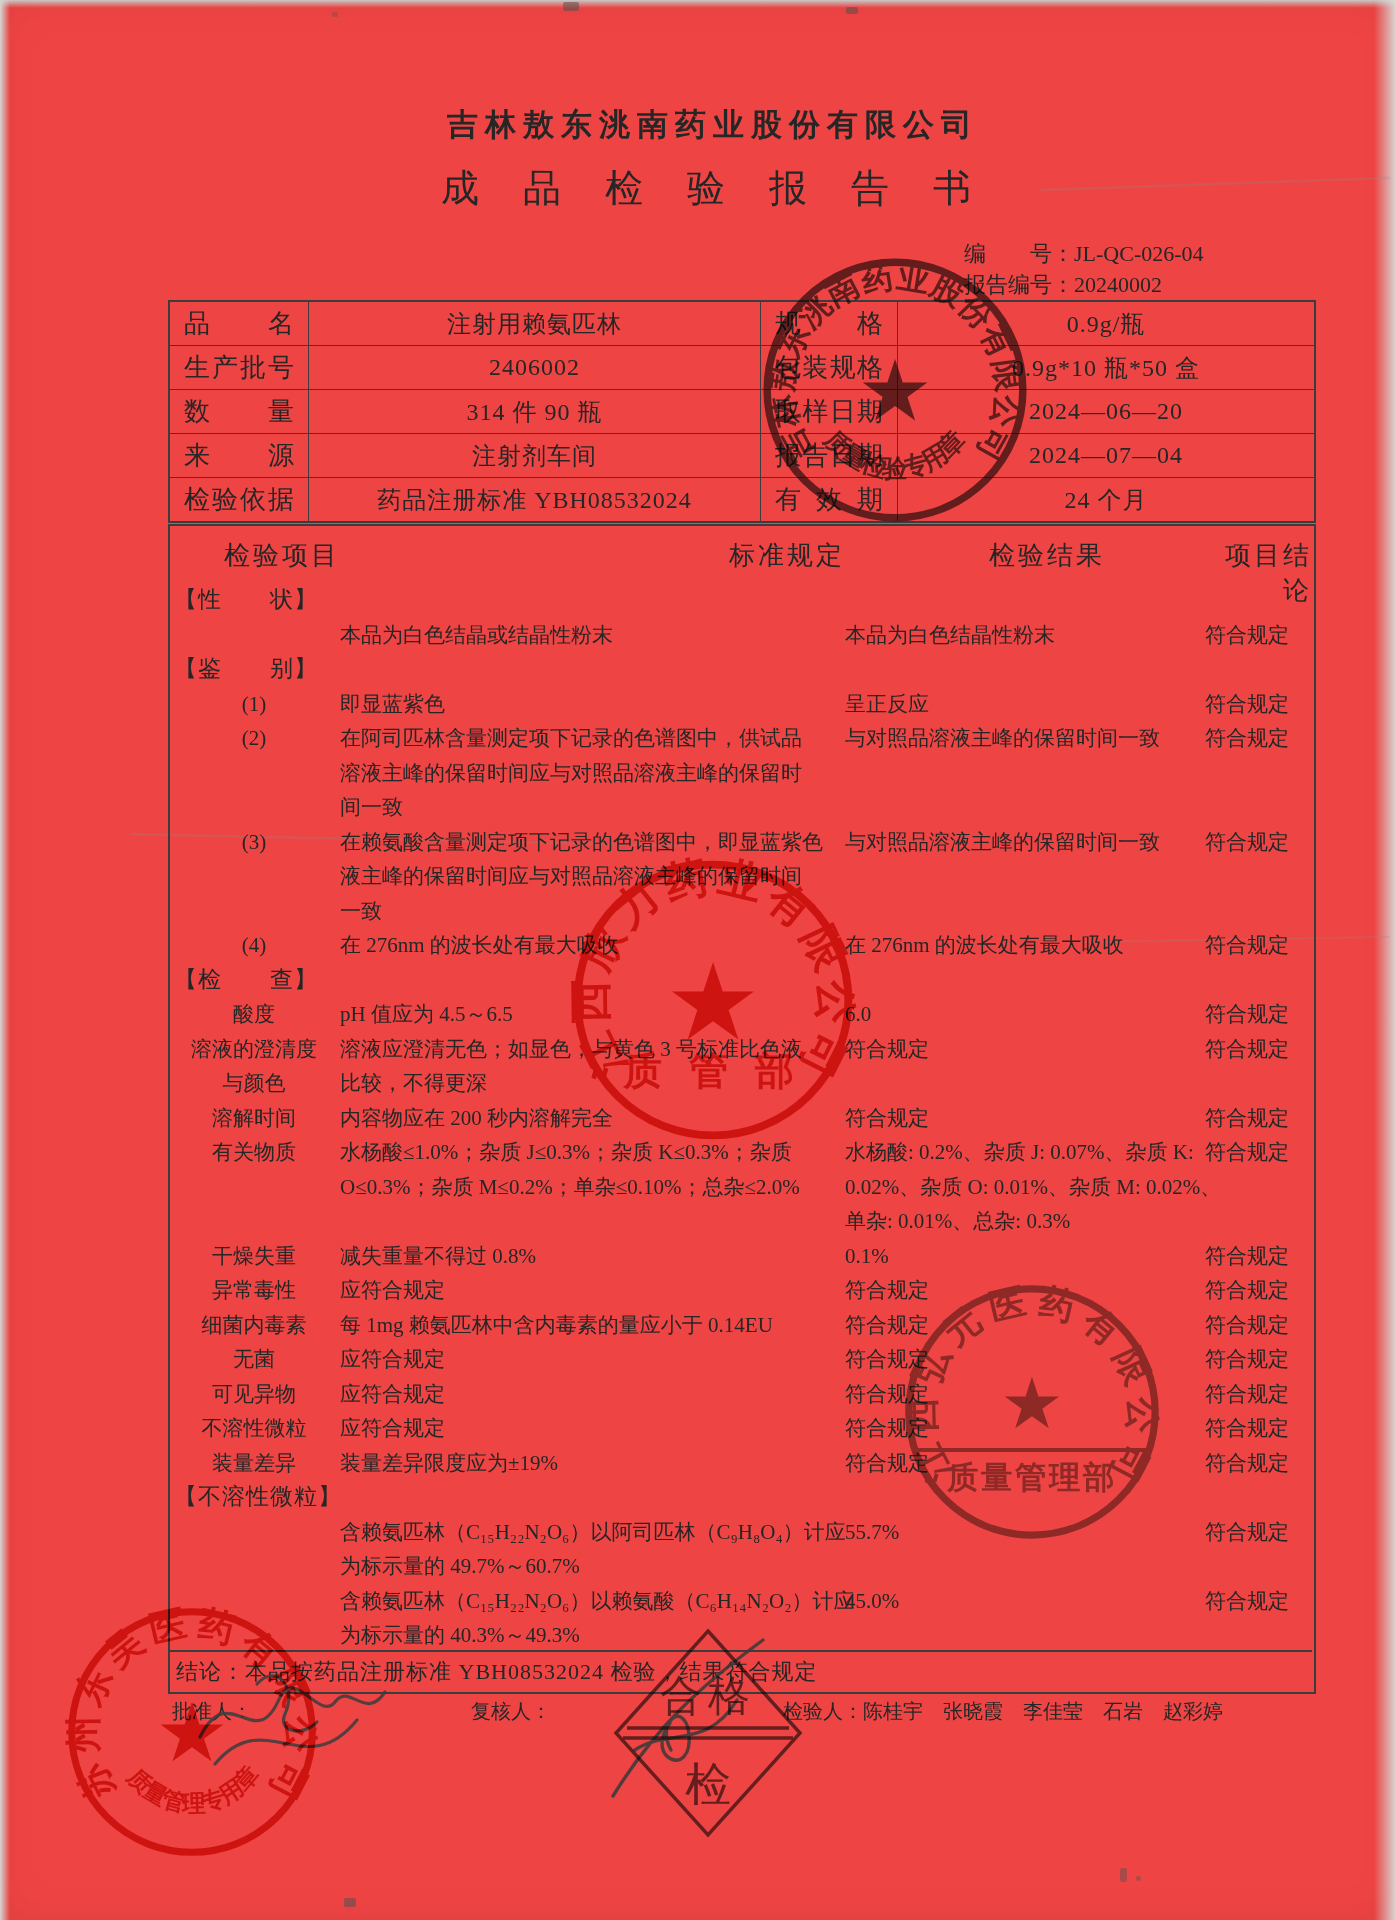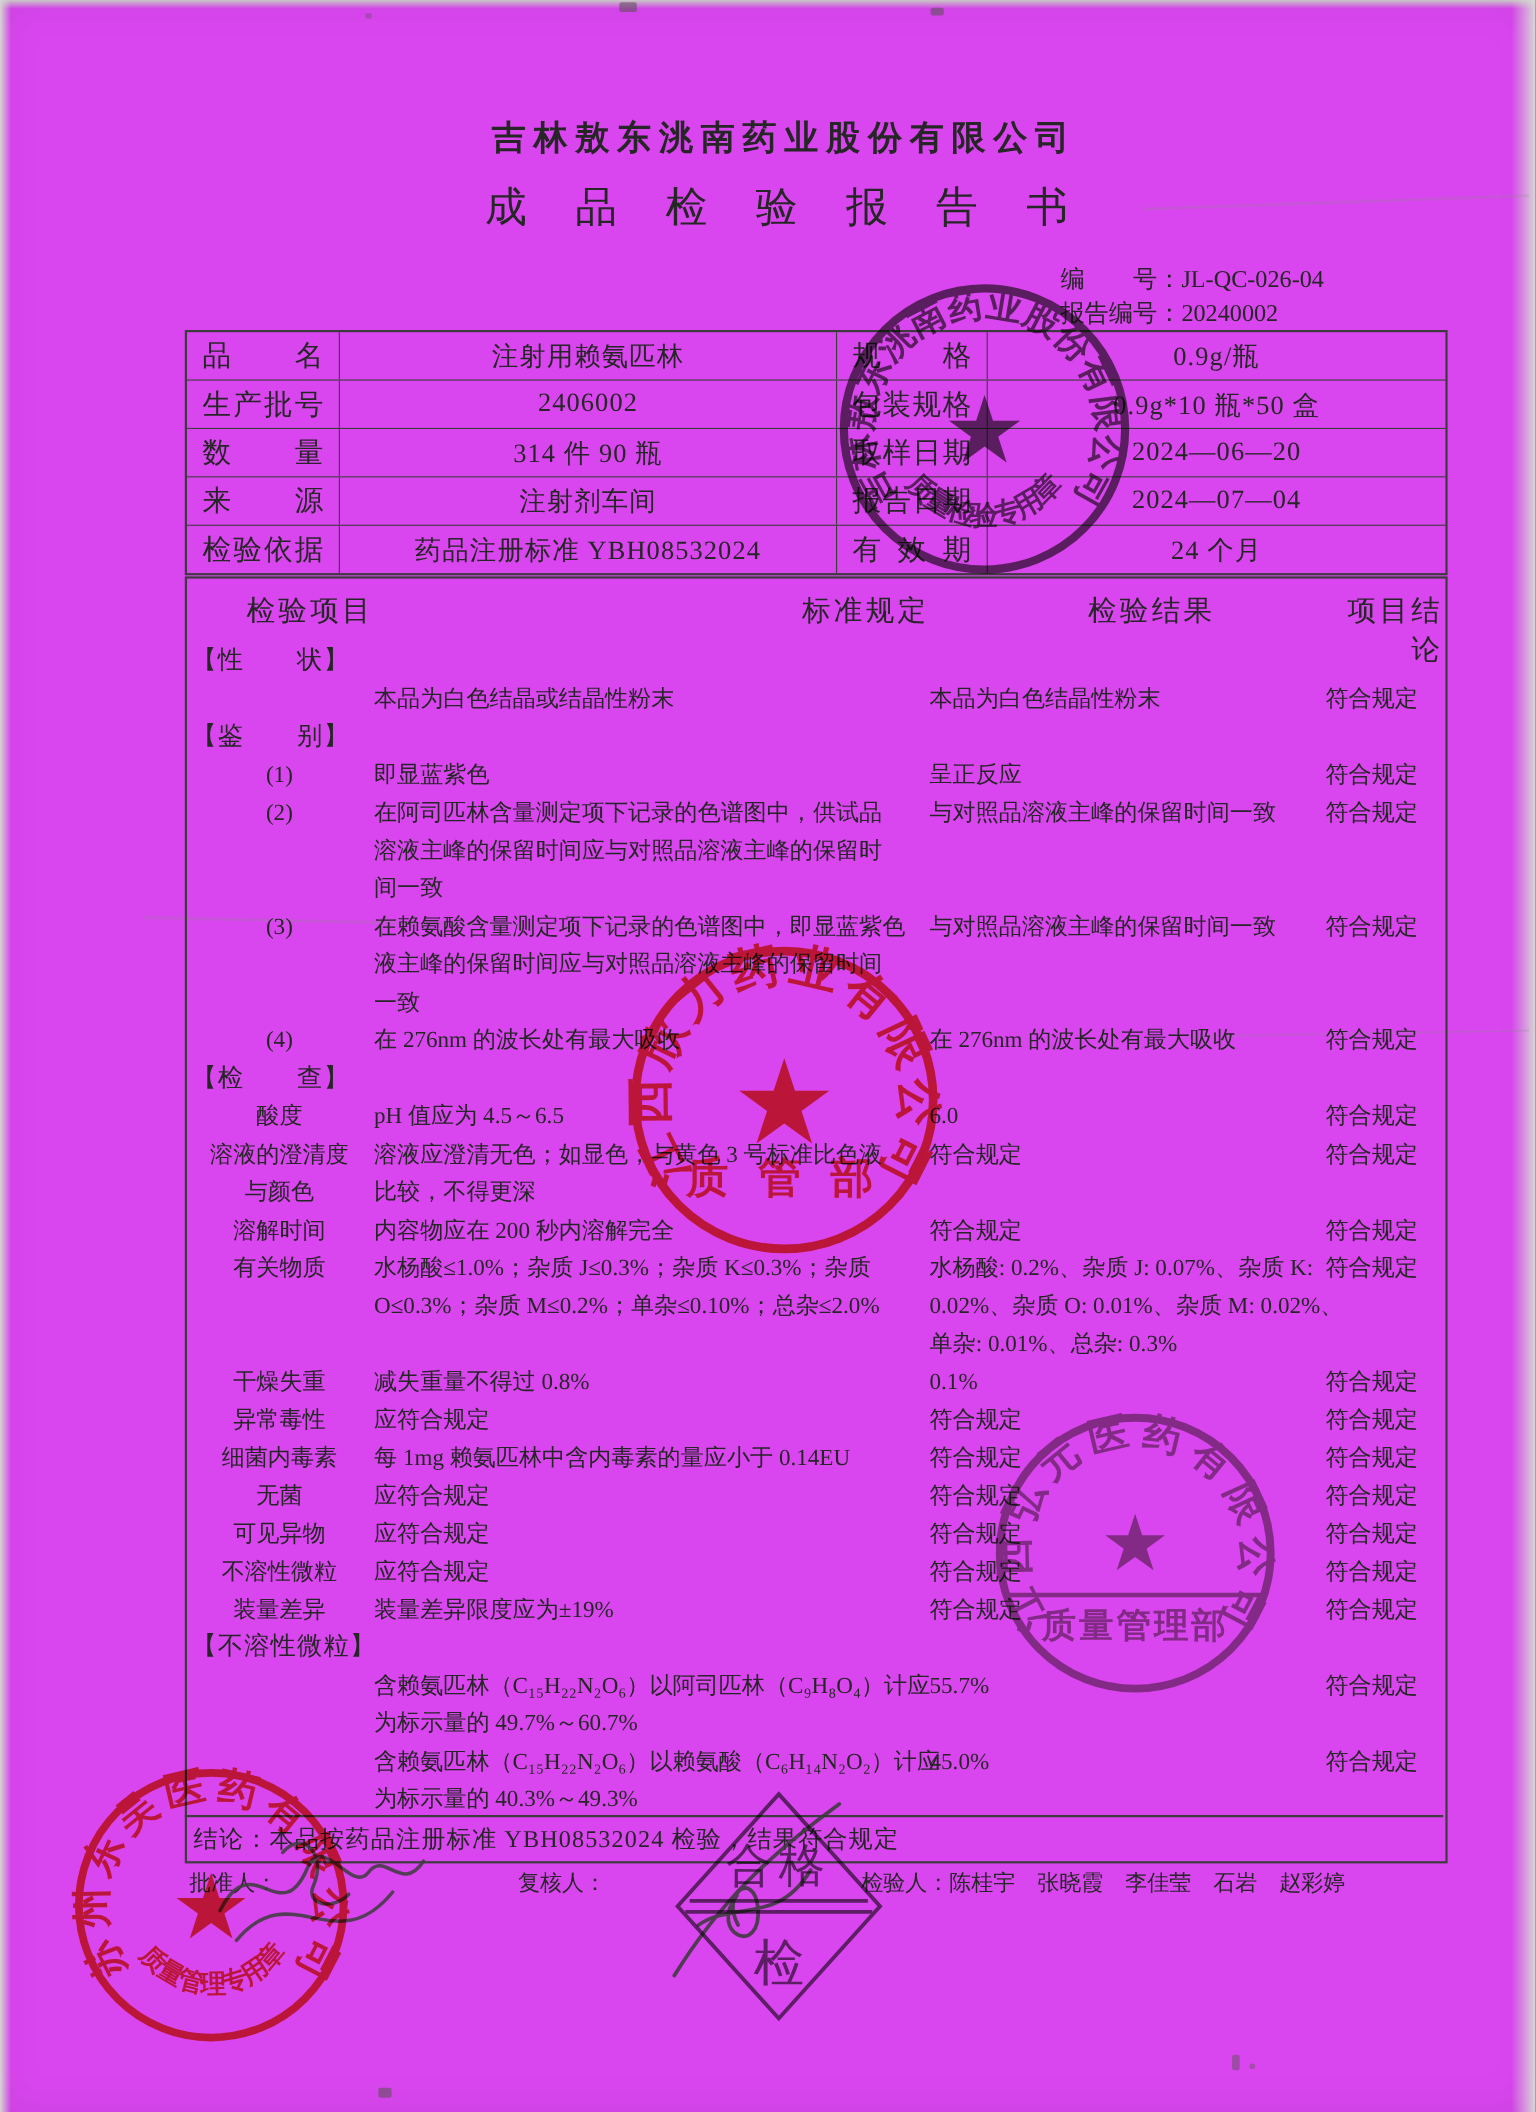--- a/index.html
+++ b/index.html
@@ -1,16 +1,16 @@
 <!DOCTYPE html>
 <html><head>
 <meta charset="utf-8">
 <style>
   html,body{margin:0;padding:0;background:#9a9a98;}
-  #page{position:relative;width:1396px;height:1920px;margin:0 auto;background:#d946ef;
+  #page{position:relative;width:1396px;height:1920px;margin:0 auto;background:#ef4444;
         font-family:"Liberation Serif","DejaVu Serif",serif;color:#262626;overflow:hidden;
         box-shadow:inset 0 0 40px rgba(0,0,0,.08);}
   .abs{position:absolute;}
   
   .company{left:30px;right:0;top:104px;text-align:center;font-size:31px;font-weight:700;letter-spacing:7px;}
   .title{left:60px;right:0;top:163px;text-align:center;font-size:38px;font-weight:400;letter-spacing:44px;}
   .docnos{left:964px;top:238px;font-size:22px;line-height:31px;}
   .docnos .lbl{display:inline-block;}
   
   #info-table{left:168px;top:300px;width:1144px;border:2px solid #3c3c3c;}

